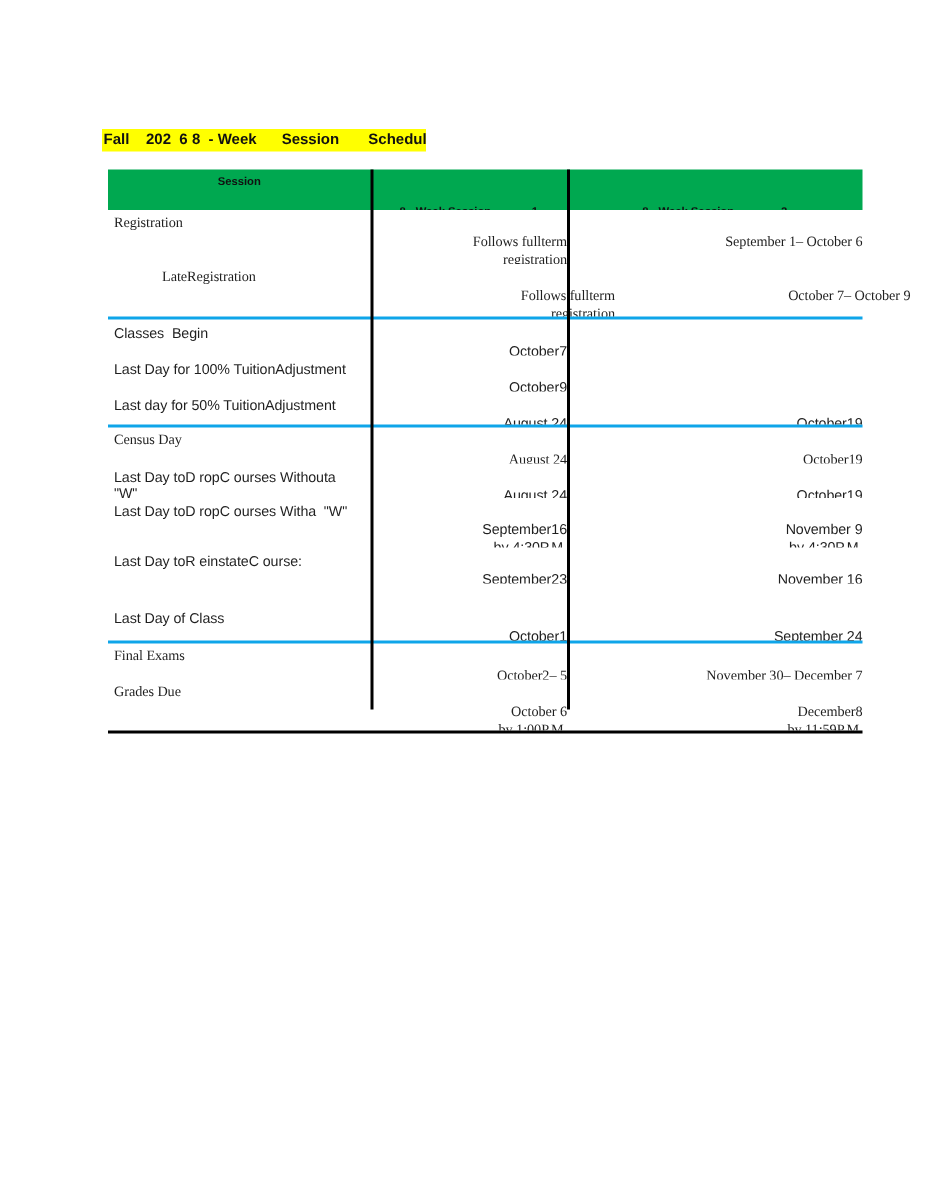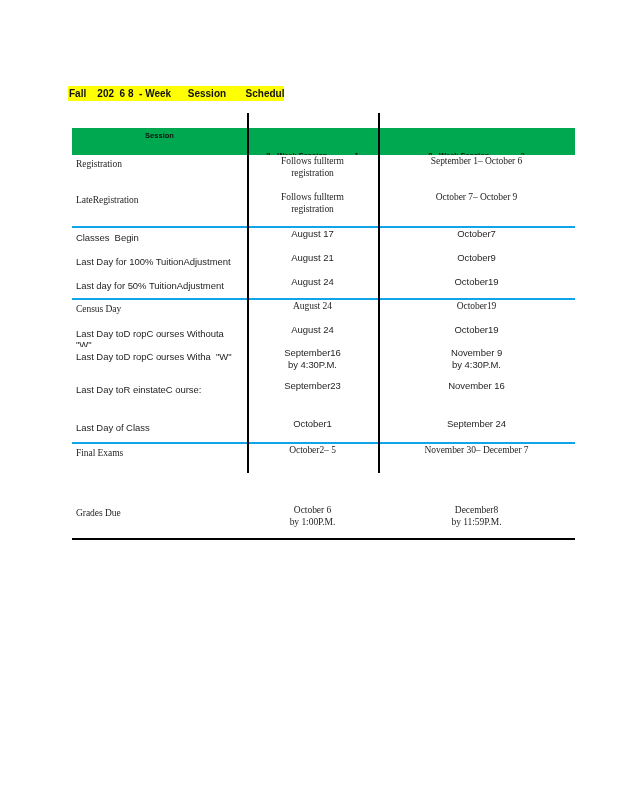--- a/index.html
+++ b/index.html
@@ -25,38 +25,38 @@
 
   .table {
     position:absolute; left:72px; top:113px;
     width:503px; height:360px;
   }
 
   .thead {
     display:grid; grid-template-columns:175px 131px 197px;
     background:#00A850;
     height:27px;
-    font-size:7.5px; font-weight:bold; color:#111;margin-top:15px;
+    font-size:7.5px; font-weight:bold; color:#111;
   }
   .hcell {
     text-align:center; padding-top:3px; line-height:10px;
     white-space:pre; overflow:hidden;
   }
 
   .section { border-top:2px solid #0ea5e9; }
   .section.first { border-top:none;font-family:Liberation Serif, serif; }
   .section.last { border-bottom:2px solid #000;font-family:Liberation Serif, serif; }
 
   .row { display:grid; grid-template-columns:175px 131px 197px; }
   .cell {
     font-size:9.5px; letter-spacing:-0.05px;
     white-space:pre-wrap; overflow:hidden;
   }
   .c1 { padding:4px 2px 0 4px; line-height:11px; text-align:left; }
-  .c2, .c3 { padding-top:0; line-height:12px; text-align:center; }
+  .c2, .c3 { padding-top:16px; line-height:12px; text-align:right; }
 
   .vline {
     position:absolute; top:0; bottom:0; width:1.5px;
     background:#000;
   }
   .v1 { left:175px; }
   .v2 { left:306px; }
 </style>
 </head>
 <body>
@@ -80,36 +80,34 @@
     </div>
 
     <div id="tbody">
         <div class="section first">
           <div class="row" style="height: 36px;">
             <div class="cell c1">Registration</div>
             <div class="cell c2">Follows fullterm
 registration</div>
             <div class="cell c3">September 1– October 6</div>
           </div>
-          <div class="row" style="height: 35px;">
+          <div class="row" style="height: 35px; margin-left: 32px;">
             <div class="cell c1">LateRegistration</div>
             <div class="cell c2">Follows fullterm
 registration</div>
             <div class="cell c3">October 7– October 9</div>
           </div>
         </div>
         <div class="section">
           <div class="row" style="height: 24px;">
             <div class="cell c1">Classes  Begin</div>
-            <div class="cell c2">August 17</div>
             <div class="cell c3">October7</div>
           </div>
           <div class="row" style="height: 24px;">
             <div class="cell c1">Last Day for 100% TuitionAdjustment</div>
-            <div class="cell c2">August 21</div>
             <div class="cell c3">October9</div>
           </div>
           <div class="row" style="height: 22px;">
             <div class="cell c1">Last day for 50% TuitionAdjustment</div>
             <div class="cell c2">August 24</div>
             <div class="cell c3">October19</div>
           </div>
         </div>
         <div class="section">
           <div class="row" style="height: 24px; font-family: Liberation Serif, serif;">
@@ -140,21 +138,21 @@
             <div class="cell c2">October1</div>
             <div class="cell c3">September 24</div>
           </div>
         </div>
         <div class="section last">
           <div class="row" style="height: 24px;">
             <div class="cell c1">Final Exams</div>
             <div class="cell c2">October2– 5</div>
             <div class="cell c3">November 30– December 7</div>
           </div>
-          <div class="row" style="height: 34px; margin-top: 36px;">
+          <div class="row" style="height: 34px;">
             <div class="cell c1">Grades Due</div>
             <div class="cell c2">October 6
 by 1:00P.M.</div>
             <div class="cell c3">December8
 by 11:59P.M.</div>
           </div>
         </div>
       </div>
 
     <div class="vline v1"></div>

